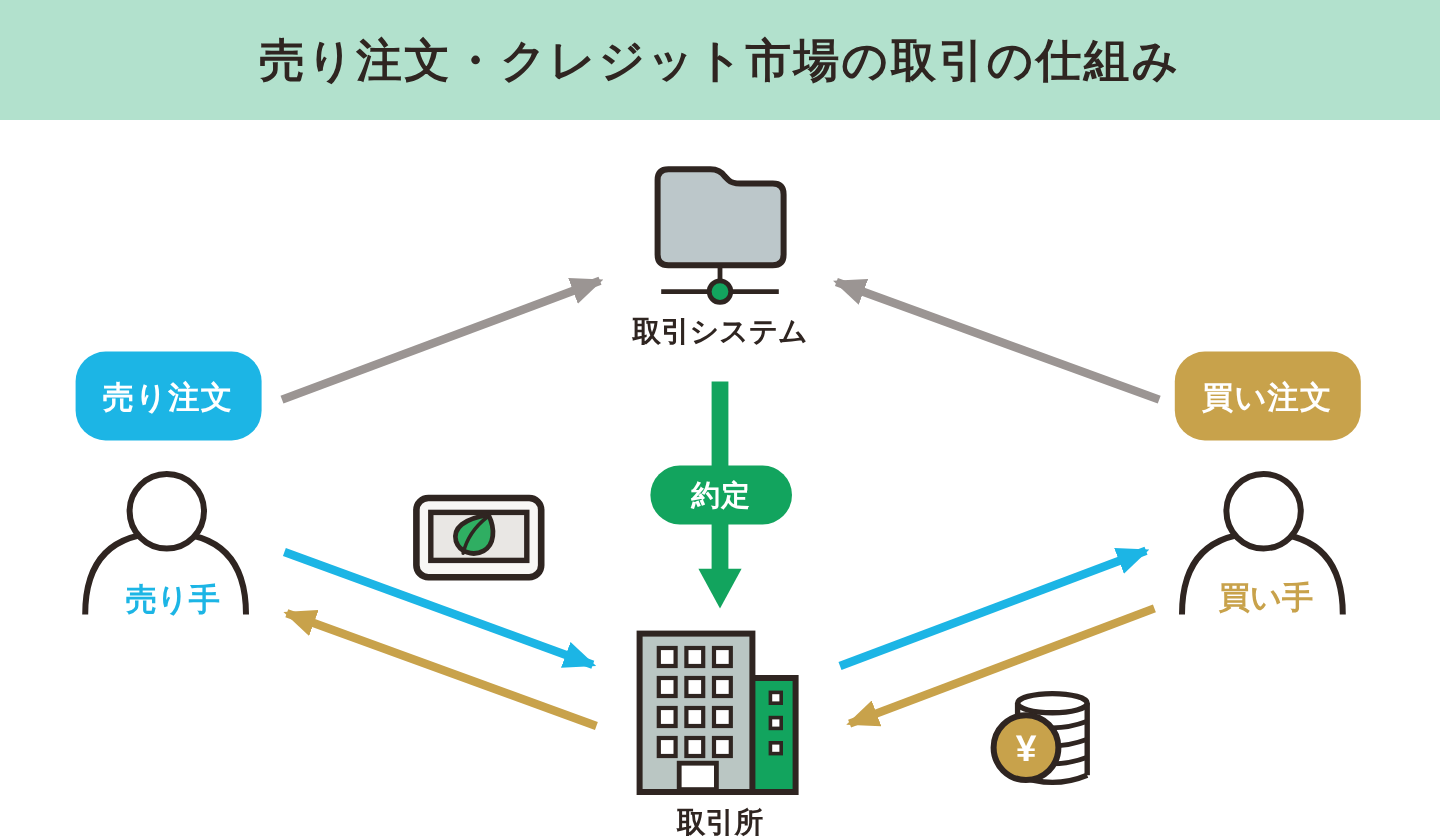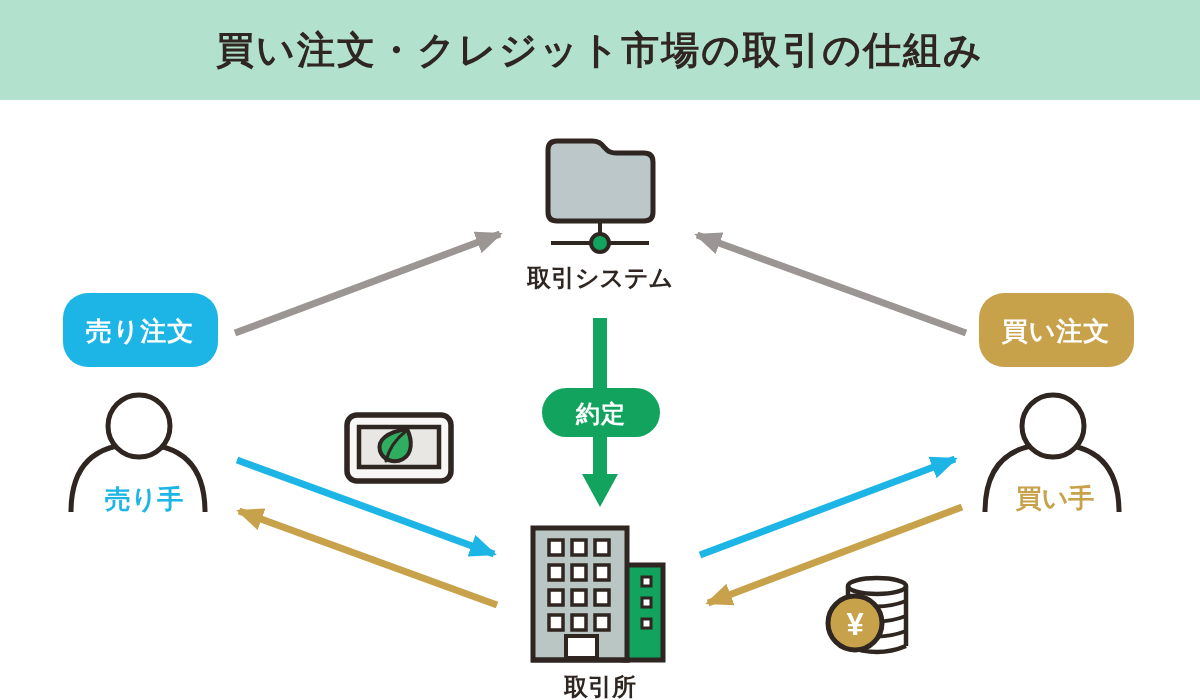--- a/index.html
+++ b/index.html
@@ -21,21 +21,21 @@
   }
   .node-label{fill:#2f2521;font-size:24px;}
   .badge-label{fill:#ffffff;font-size:26px;letter-spacing:1px;}
   .pill-label{fill:#ffffff;font-size:24px;letter-spacing:1px;}
   .yen-label{fill:#ffffff;font-size:31px;}
 </style>
 </head>
 <body>
 
 <div class="header">
-  <h1>買い注文・クレジット市場の取引の仕組み</h1>
+  <h1>売り注文・クレジット市場の取引の仕組み</h1>
 </div>
 
 <svg width="1200" height="600" viewBox="0 0 1200 600">
   <defs>
     <marker id="ah-gray" markerUnits="userSpaceOnUse" markerWidth="27" markerHeight="23" refX="24" refY="11.5" orient="auto">
       <polygon points="0,0 27,11.5 0,23" fill="#9b9593"></polygon>
     </marker>
     <marker id="ah-blue" markerUnits="userSpaceOnUse" markerWidth="27" markerHeight="23" refX="24" refY="11.5" orient="auto">
       <polygon points="0,0 27,11.5 0,23" fill="#1cb5e5"></polygon>
     </marker>

